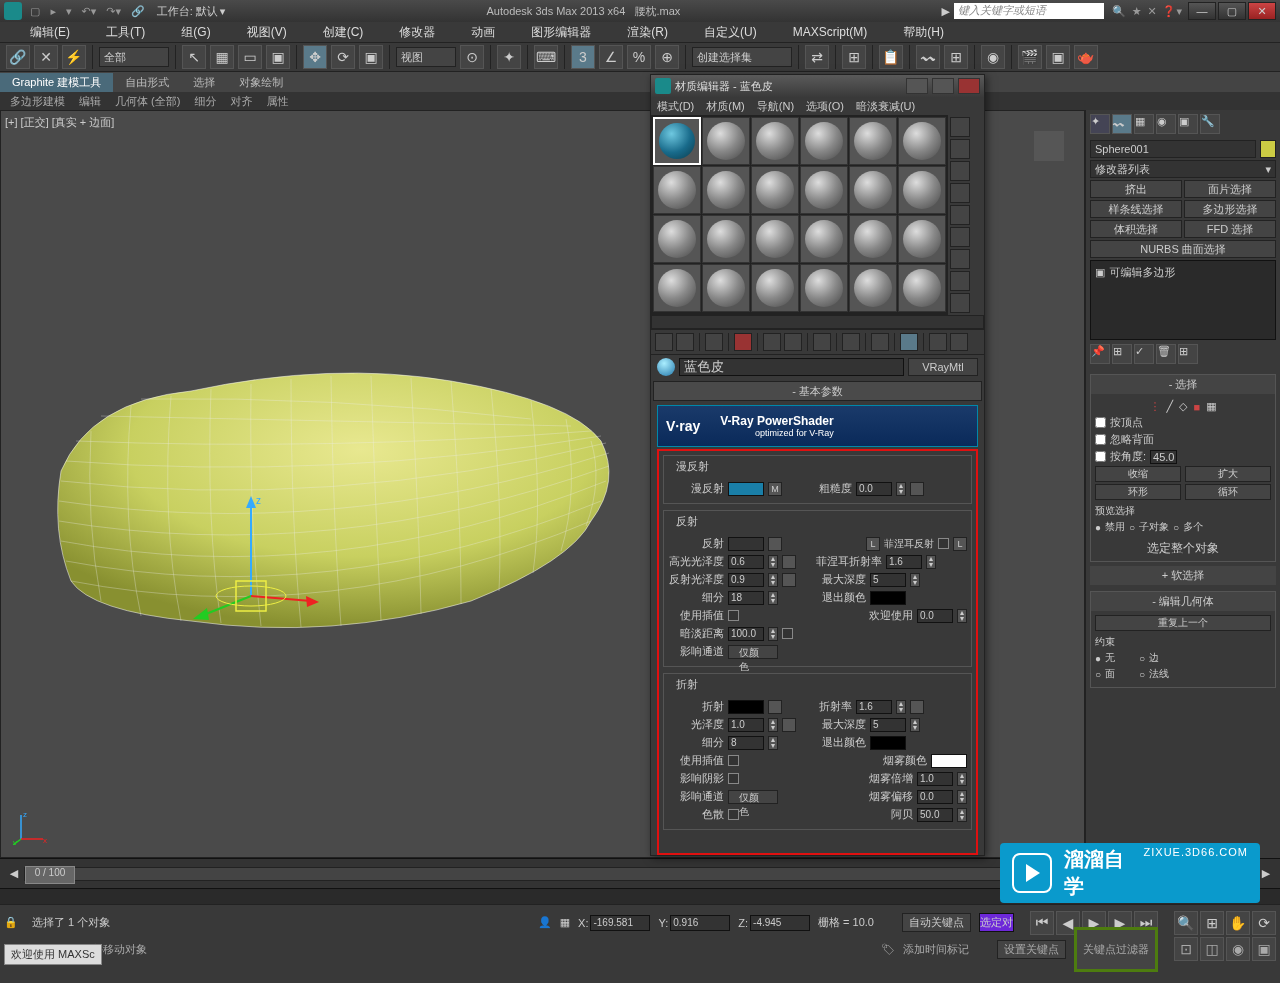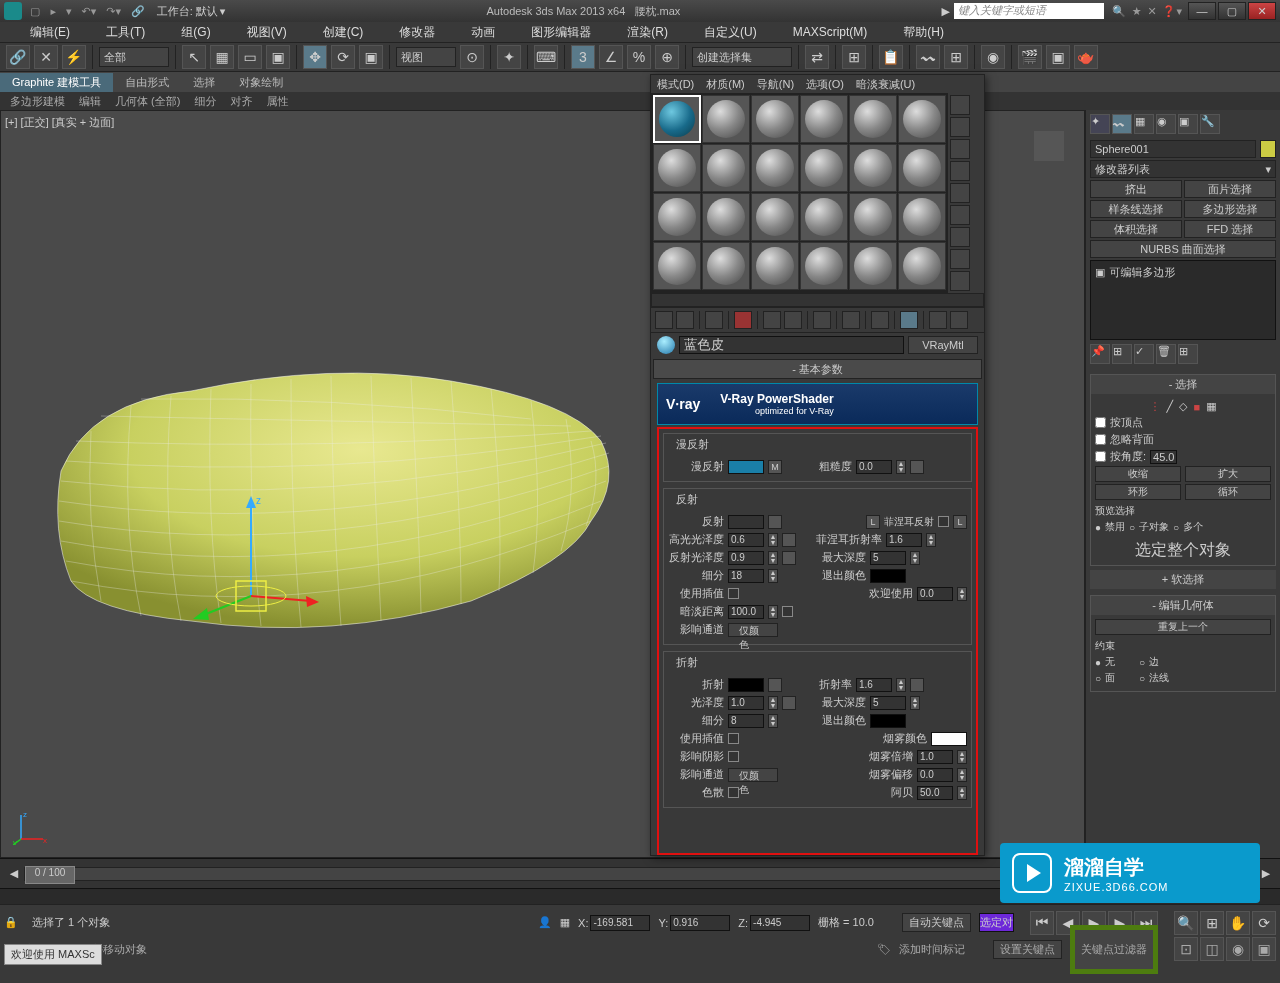--- a/index.html
+++ b/index.html
@@ -90,21 +90,21 @@
 .me-prow .spinbtn { width: 10px; height: 14px; background: #555; border: 1px solid #222; font-size: 8px; display: flex; flex-direction: column; }
 .me-prow .spinbtn span { flex: 1; text-align: center; line-height: 6px; }
 .me-prow .chk { width: 11px; height: 11px; border: 1px solid #888; background: #333; }
 .me-prow .mbtn { width: 14px; height: 14px; background: #555; border: 1px solid #222; text-align: center; font-size: 9px; line-height: 12px; }
 .me-prow .sel { width: 50px; height: 14px; background: #444; border: 1px solid #222; padding: 0 10px; font-size: 10px; }
 
 
 .watermark { position: absolute; right: 20px; bottom: 80px; width: 260px; height: 60px; background: #0a9acc; border-radius: 4px; display: flex; align-items: center; padding: 0 12px; color: #fff; z-index: 20; }
 .watermark .play { width: 40px; height: 40px; border: 2px solid #fff; border-radius: 8px; display: flex; align-items: center; justify-content: center; margin-right: 12px; }
 .watermark .play::after { content: ""; border-left: 14px solid #fff; border-top: 9px solid transparent; border-bottom: 9px solid transparent; margin-left: 3px; }
-.watermark .txt { display: flex; flex-direction: column; }
+.watermark .txt { display: flex; flex-direction: row; }
 .watermark .t1 { font-size: 20px; font-weight: bold; }
 .watermark .t2 { font-size: 11px; letter-spacing: 1px; }
 
 
 .pillow { position: absolute; left: 30px; top: 190px; width: 590px; height: 360px; }
 .axis-cube { position: absolute; right: 10px; top: 10px; width: 50px; height: 50px; opacity: 0.5; }
 .mini-axis { position: absolute; left: 12px; bottom: 12px; width: 36px; height: 36px; }
 </style>
 </head>
 <body>
@@ -355,21 +355,21 @@
           </div>
         <div style="margin-top:4px;font-size:10px">预览选择</div>
         <div class="rp-row" style="font-size:10px">
           <span>●</span>
             <span>禁用</span>
           <span>○</span>
             <span>子对象</span>
           <span>○</span>
             <span>多个</span>
         </div>
-        <div style="text-align:center;margin-top:6px;font-size:16px">选定整个对象</div>
+        <div style="text-align:center;margin-top:6px;font-size:12px">选定整个对象</div>
       </div>
     </div>
     <div class="rp-section-hdr" style="margin-top:2px">+ <span>软选择</span></div>
     <div class="rp-section">
       <div class="rp-section-hdr">- <span>编辑几何体</span></div>
       <div class="rp-section-body">
         <div class="rp-inline-btn" style="width:100%">重复上一个</div>
         <div style="margin-top:4px;font-size:10px">约束</div>
         <div class="rp-row" style="font-size:10px">
           <span>●</span>
@@ -422,34 +422,41 @@
     <span class="tool-btn">✋</span>
     <span class="tool-btn">⟳</span>
   </div>
 </div>
 <div class="statusbar2">
   <span>单击并拖动以选择并移动对象</span>
   <span style="flex:1"></span>
   <span>🏷</span>
   <span>添加时间标记</span>
   <span style="margin-left:20px;background:#444;padding:1px 6px;border:1px solid #222">设置关键点</span>
-  <span style="background:#444;padding:12px 6px;border:5px solid #4d7c0f">关键点过滤器</span>
+  <span style="background:#444;padding:12px 6px;border:3px solid #4d7c0f">关键点过滤器</span>
   <div style="display:flex;gap:2px;margin-left:8px">
     <span class="tool-btn">⊡</span>
     <span class="tool-btn">◫</span>
     <span class="tool-btn">◉</span>
     <span class="tool-btn">▣</span>
   </div>
 </div>
 
 <div class="welcome">
   <span>欢迎使用</span> <span>MAXSc</span>
 </div>
 
 <div class="mateditor">
+  <div class="me-title">
+    <div class="logo"></div>
+    <div class="text">材质编辑器 - 蓝色皮</div>
+    <div class="wbtn"></div>
+    <div class="wbtn"></div>
+    <div class="wbtn close"></div>
+  </div>
   <div class="me-menu">
     <span>模式(D)</span>
     <span>材质(M)</span>
     <span>导航(N)</span>
     <span>选项(O)</span>
     <span>暗淡衰减(U)</span>
   </div>
   <div class="me-samples">
     <div class="me-grid">
       <div class="me-slot sel">

